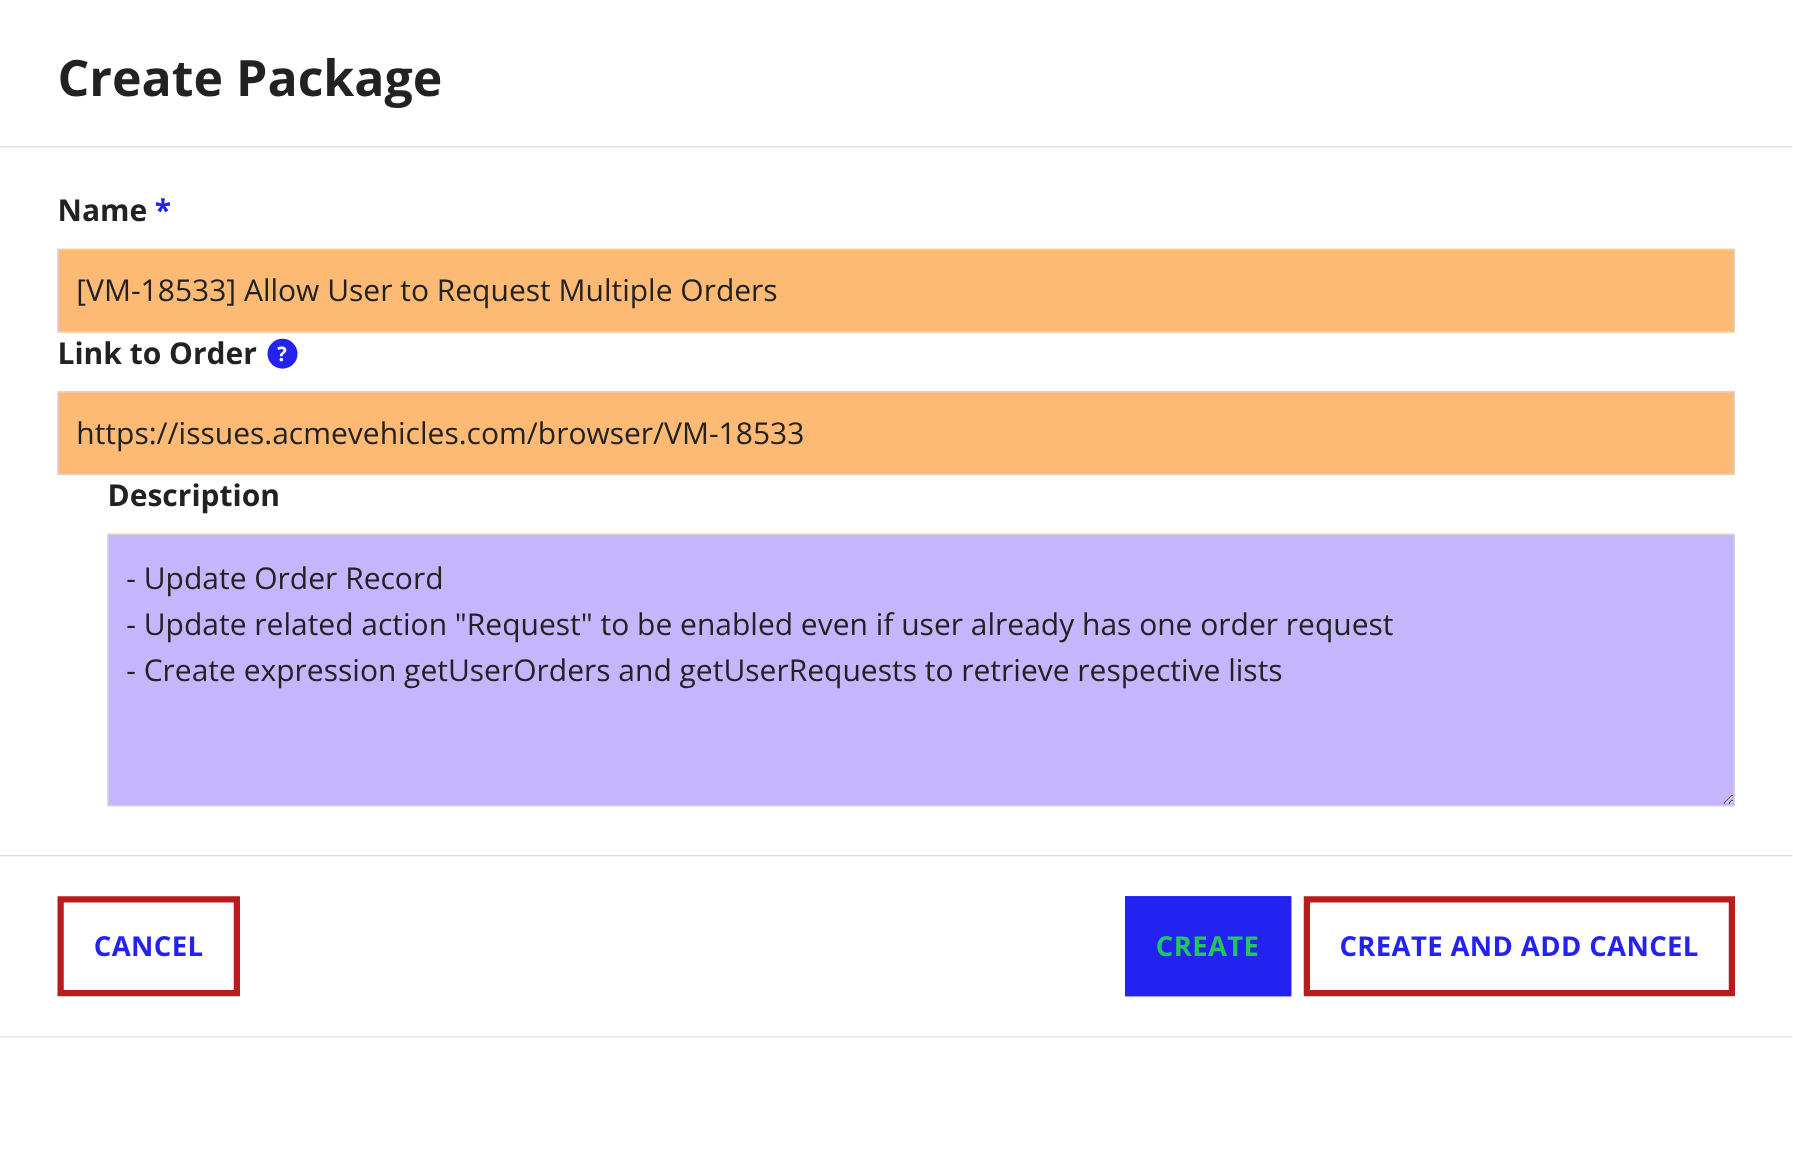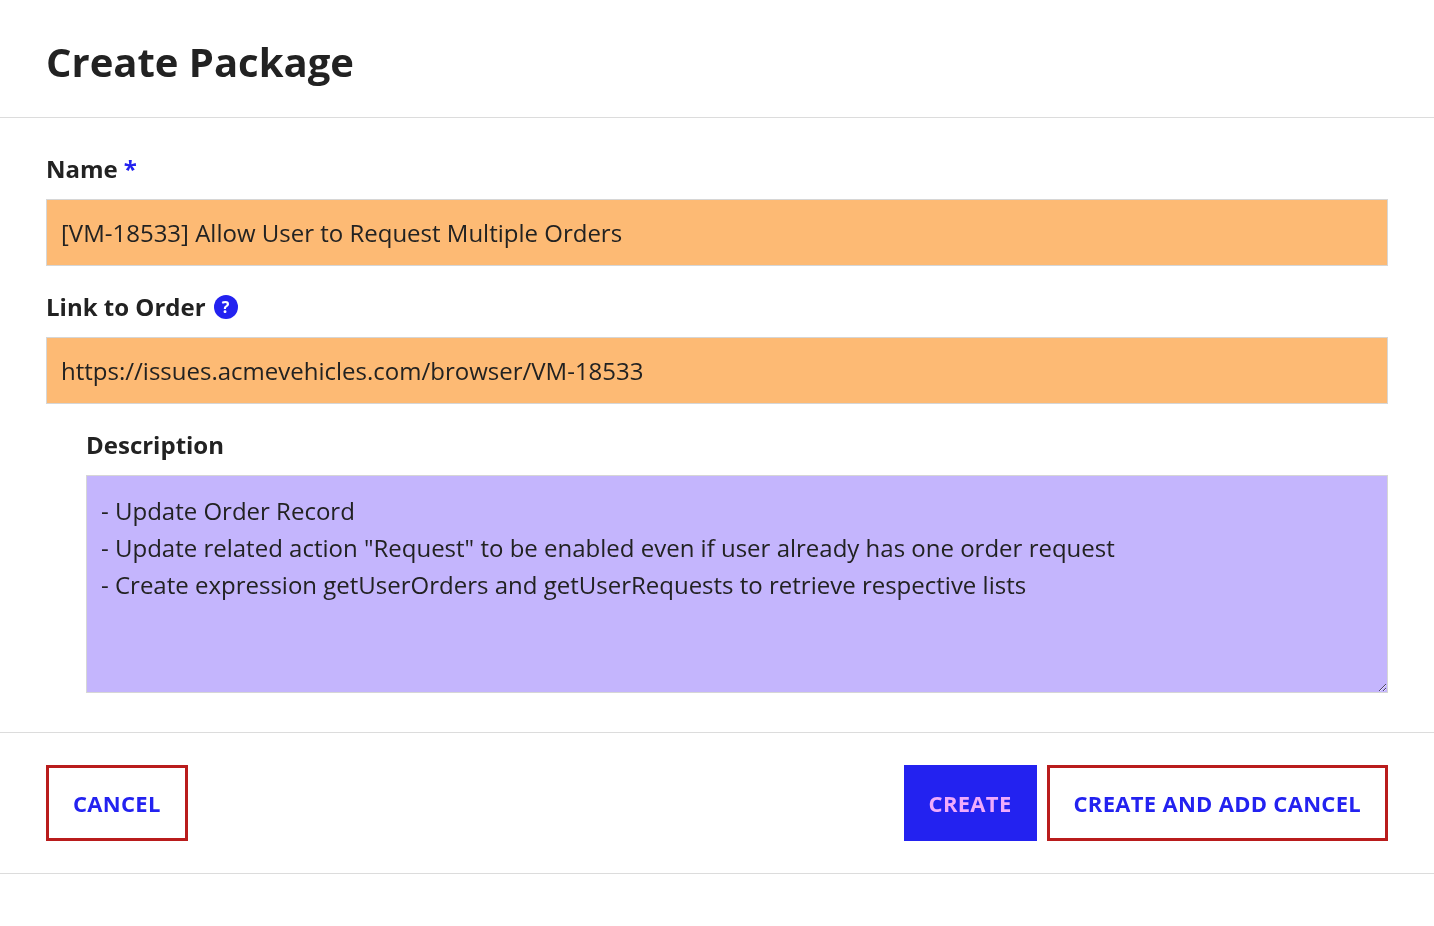--- a/index.html
+++ b/index.html
@@ -18,21 +18,20 @@
       padding: 34px 46px 28px 46px;
     }
     .divider {
       border: none;
       border-top: 1px solid #dcdcdc;
     }
     .form-body {
       padding: 34px 46px 34px 46px;
     }
     .field {
-      margin-bottom: 24px;
     }
     .field:last-child {
       margin-bottom: 0;
       margin-left: 40px;
     }
     .field-label {
       font-size: 24px;
       font-weight: 700;
       margin-bottom: 14px;
       display: flex;
@@ -93,25 +92,25 @@
       font-weight: 700;
       padding: 20px 24px;
       cursor: pointer;
       font-family: inherit;
       text-align: center;
       letter-spacing: 0.3px;
     }
     .btn-secondary {
       background: #ffffff;
       color: #2322f0;
-      border: 3px solid #b91c1c;
+      border: 5px solid #b91c1c;
     }
     .btn-primary {
       background: #2322f0;
-      color: #f0abfc;
+      color: #22c55e;
       border: 1px solid #2322f0;
     }
   </style>
 </head>
 <body>
 
 <h1 class="page-title">Create Package</h1>
 
 <hr class="divider">
 

